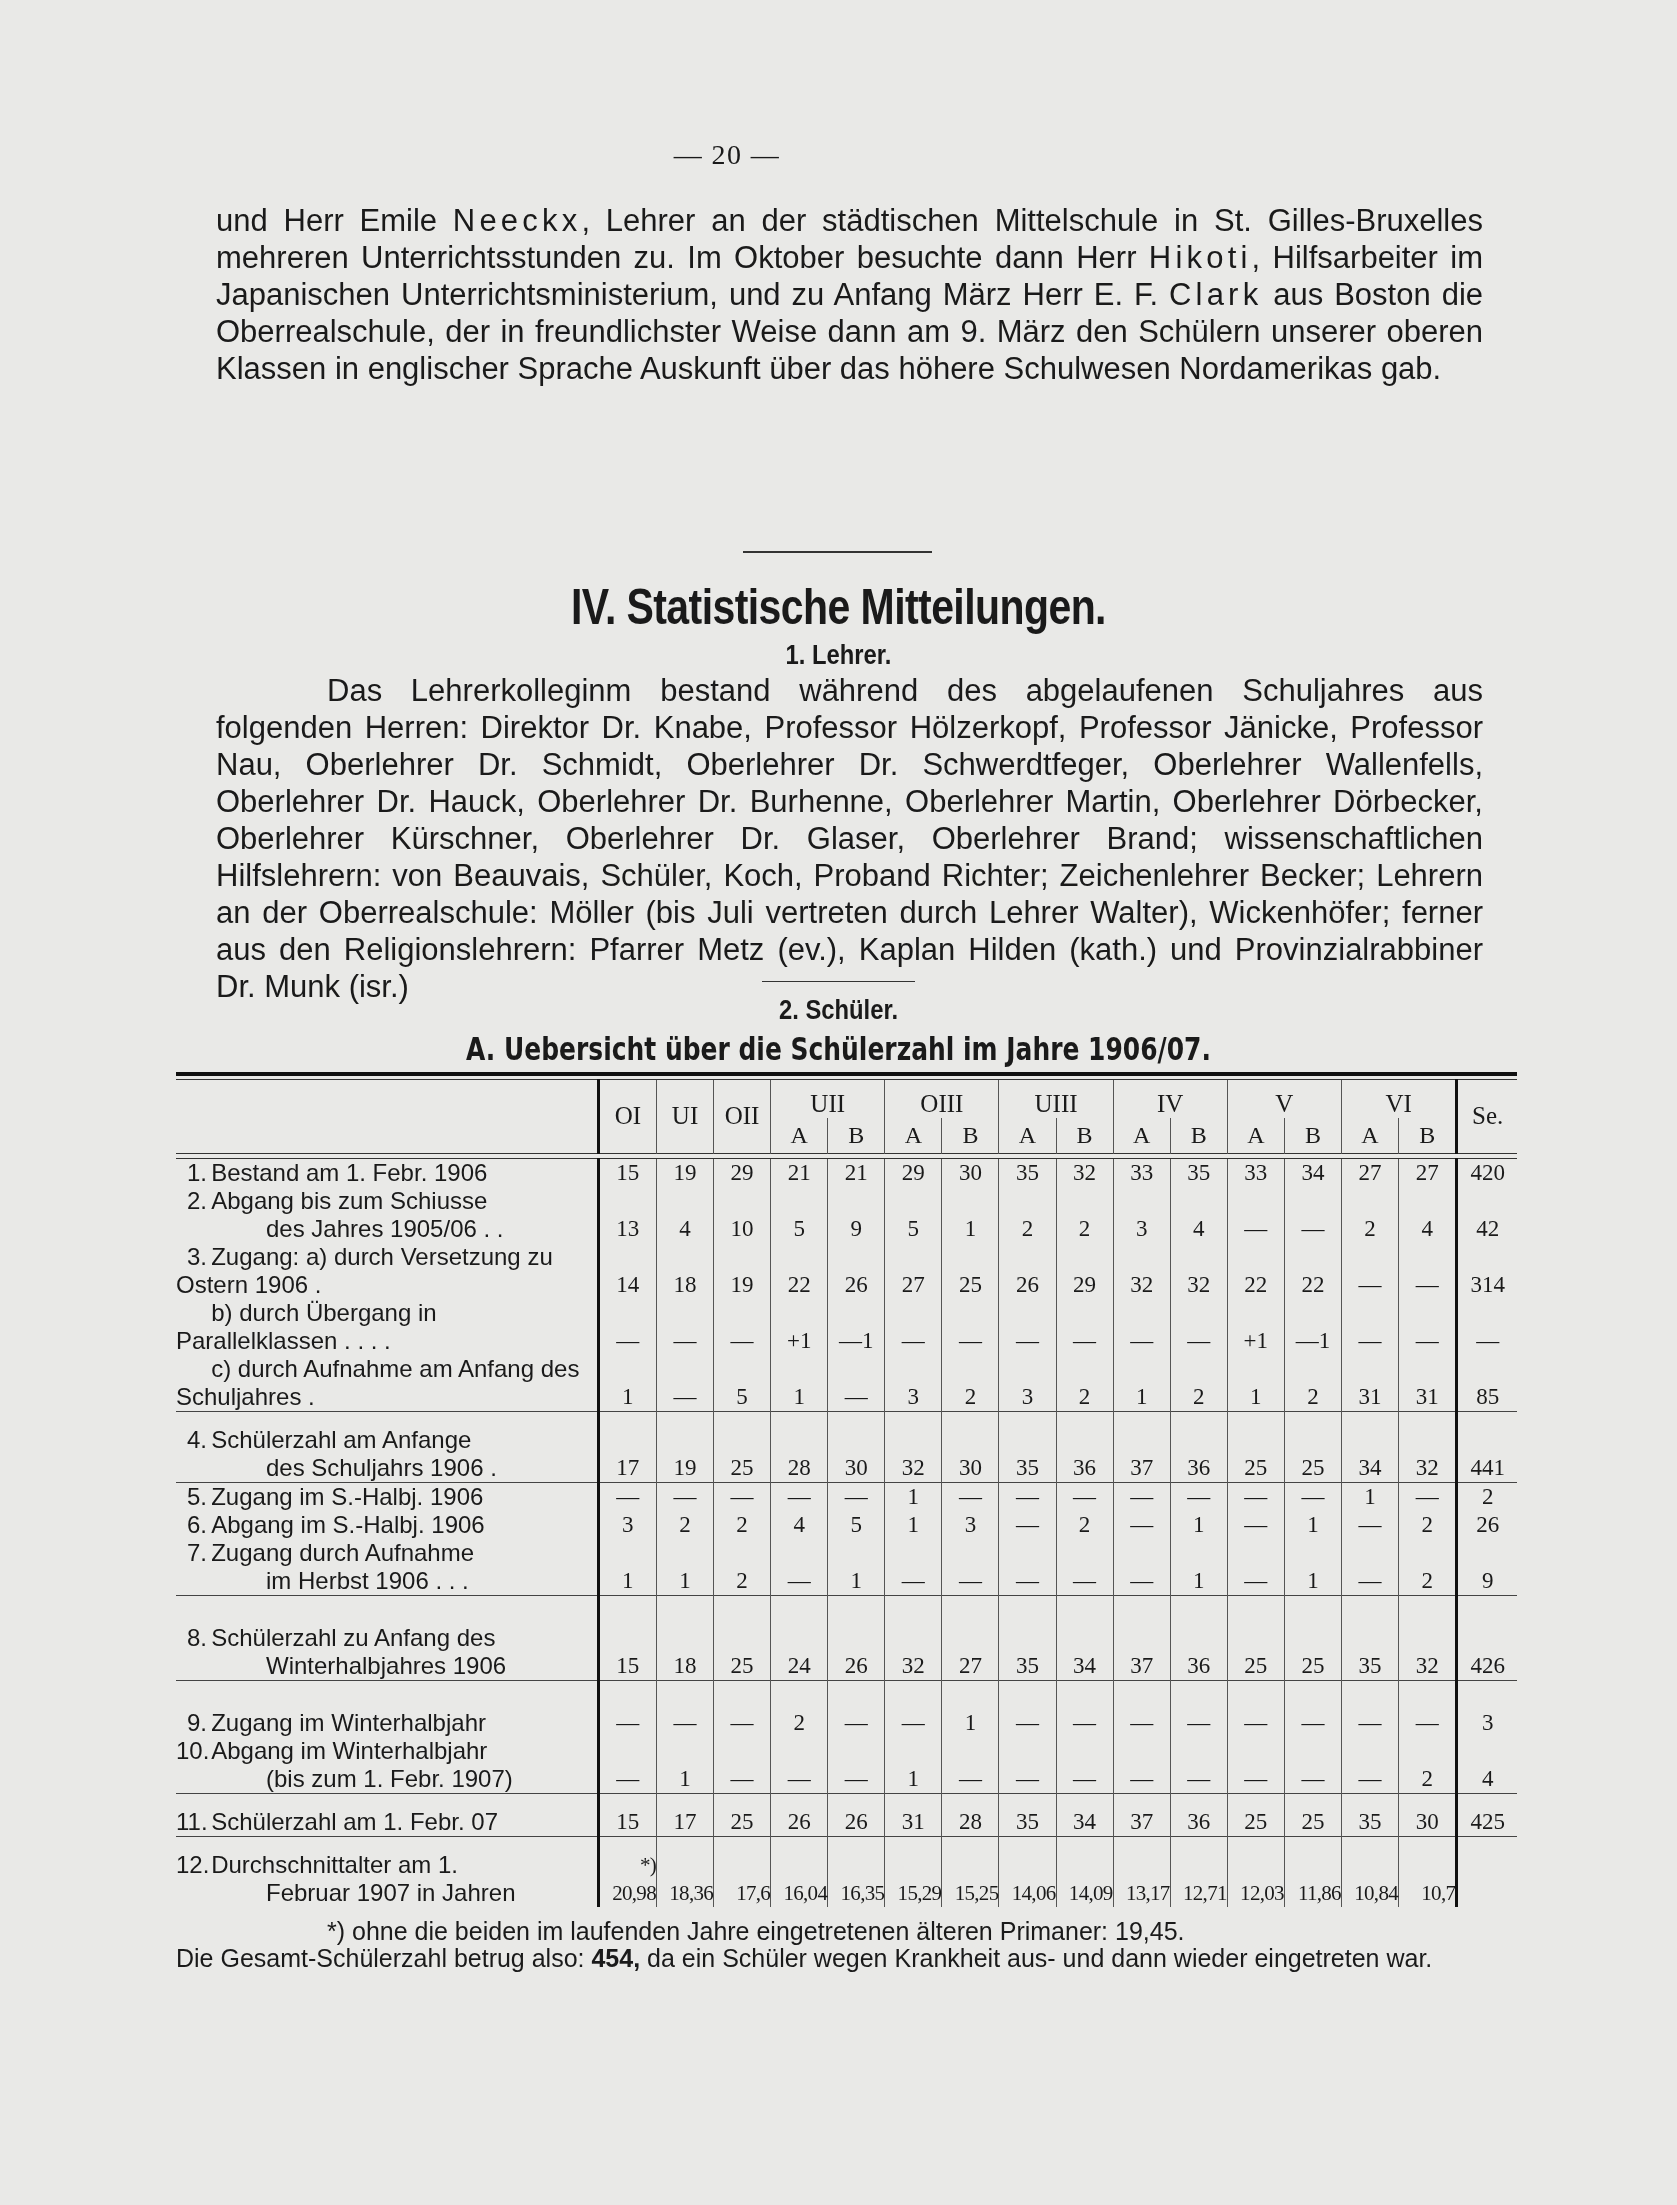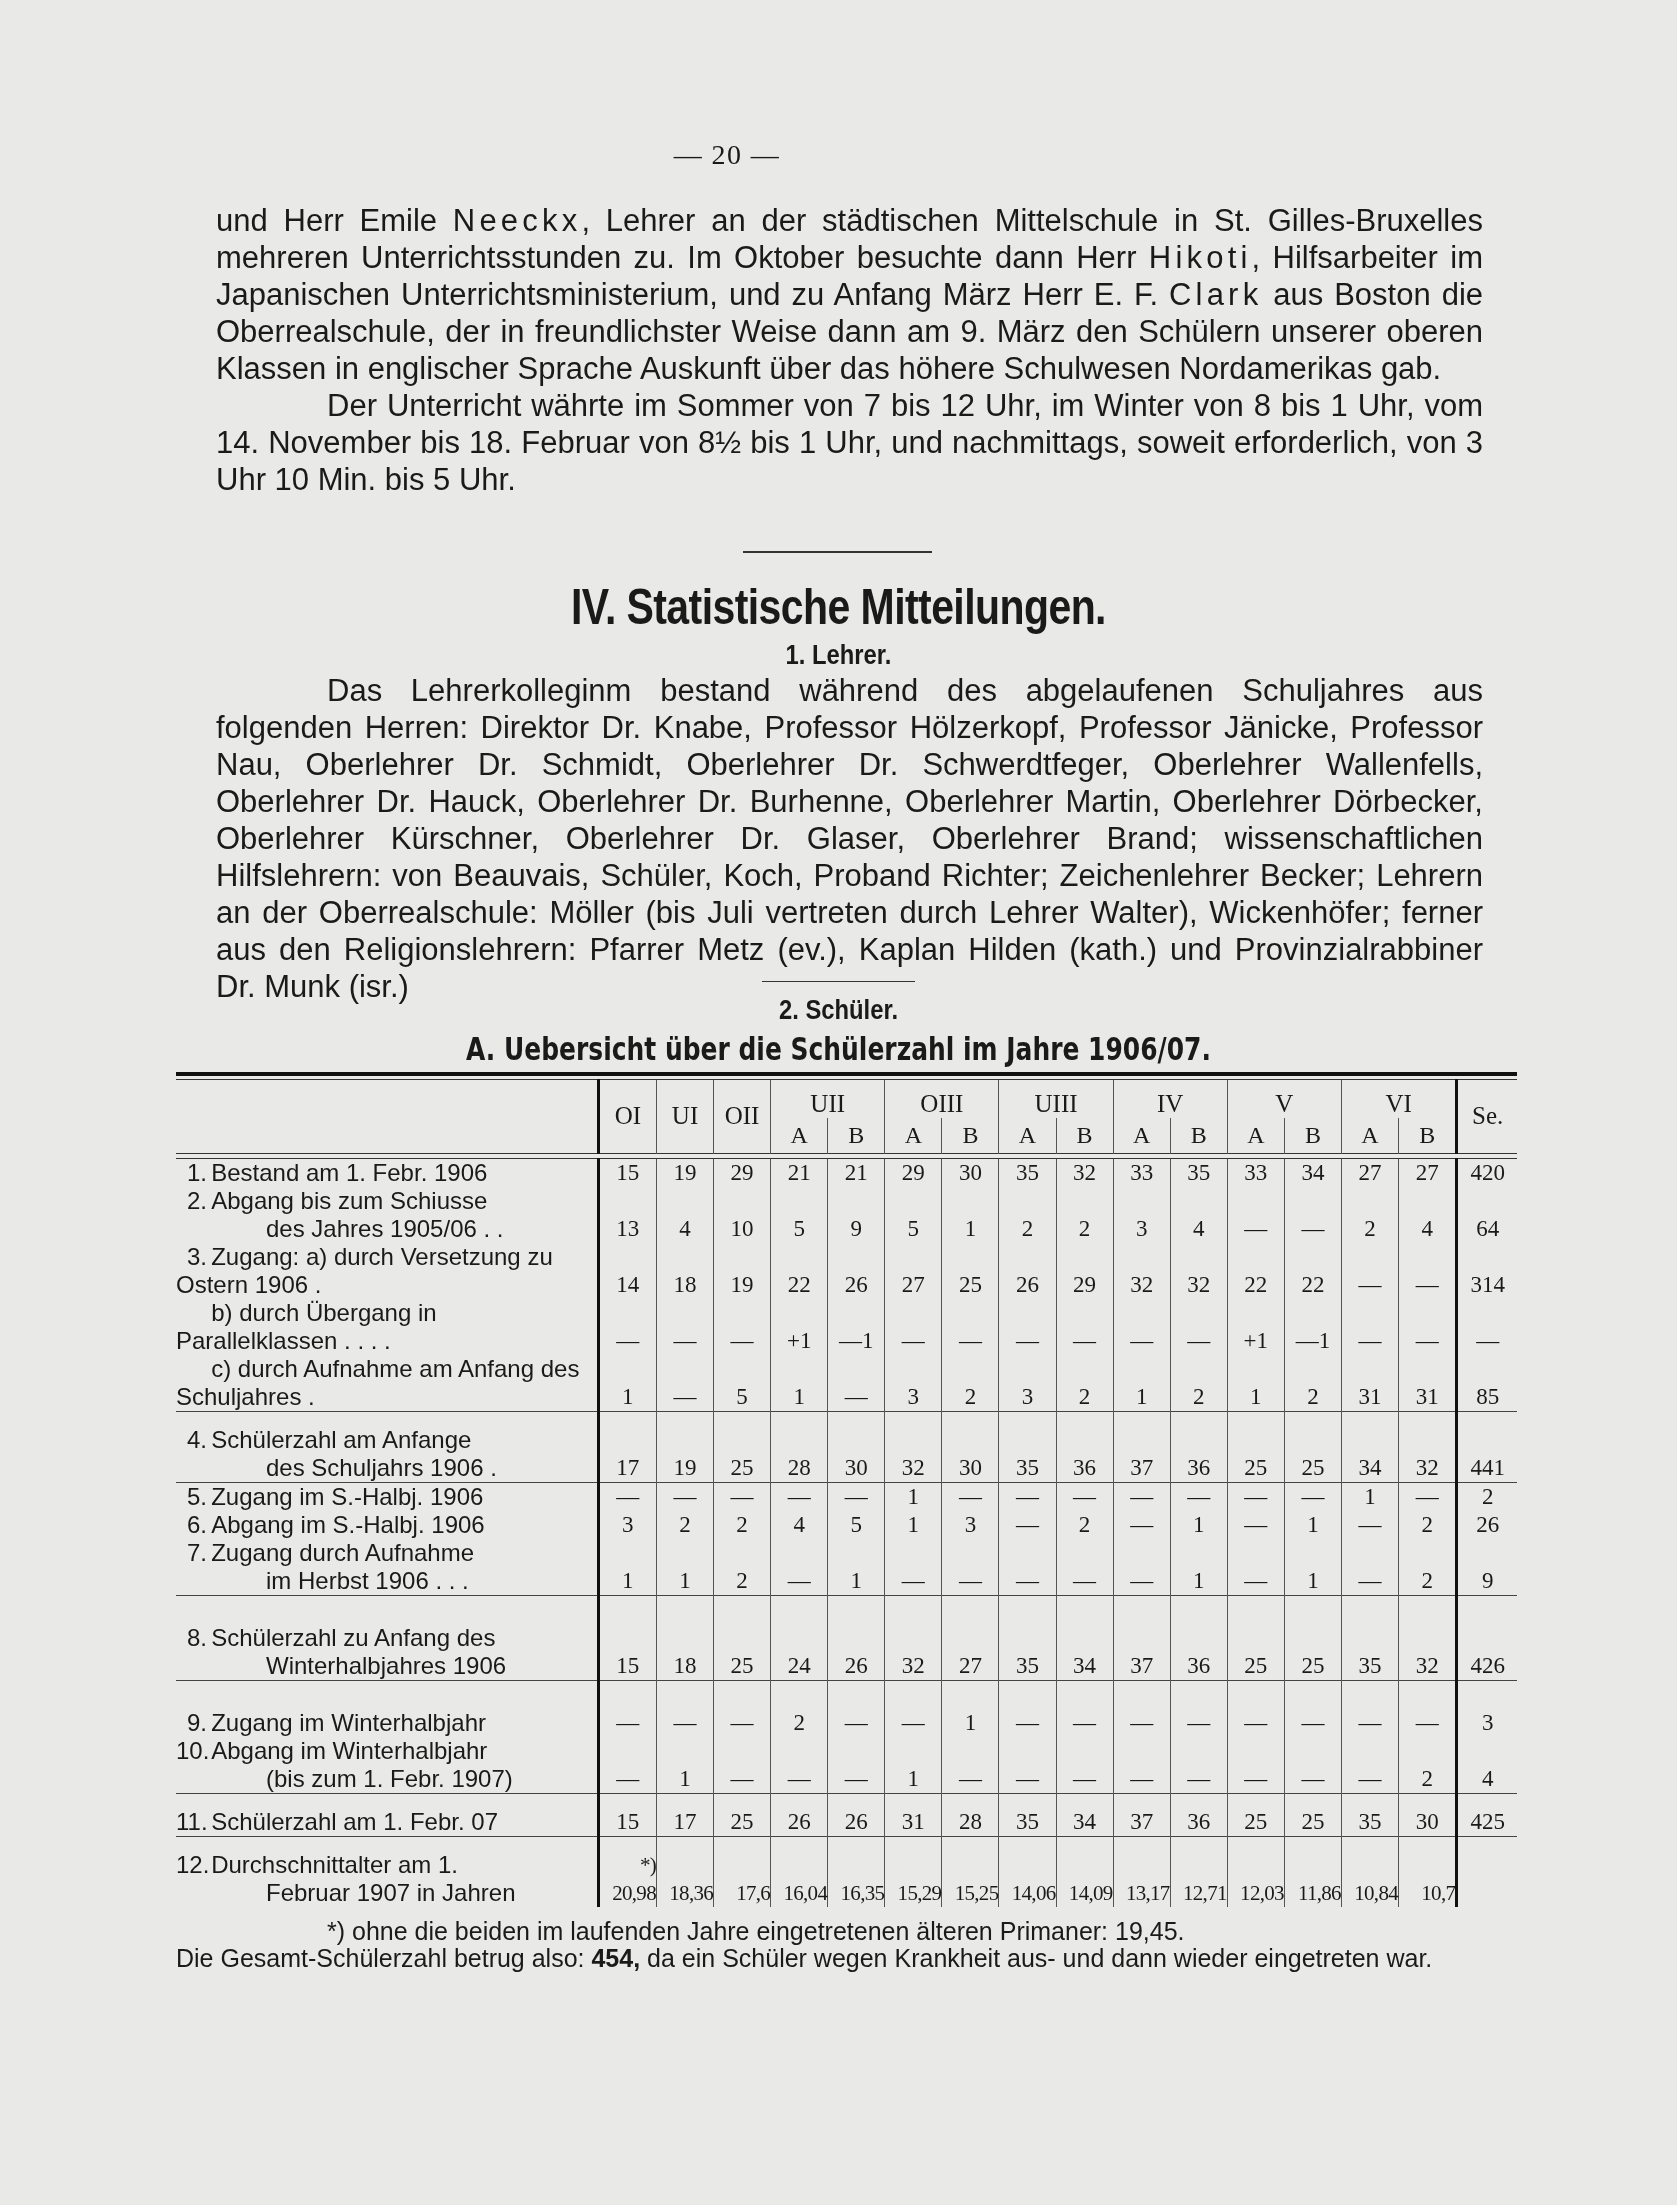--- a/index.html
+++ b/index.html
@@ -82,21 +82,20 @@
   }
   .foot-total b { font-weight: bold; }
 </style>
 </head>
 <body>
 
 <div class="page-num">— 20 —</div>
 
 <div class="prose" style="top:202px;">
   <p id="p1"><span>und Herr Emile </span><span class="spaced">Neeckx</span><span>, Lehrer an der städtischen Mittelschule in St. Gilles-Bruxelles mehreren Unterrichtsstunden zu. Im Oktober besuchte dann Herr </span><span class="spaced">Hikoti</span><span>, Hilfsarbeiter im Japanischen Unterrichtsministerium, und zu Anfang März Herr E. F. </span><span class="spaced">Clark</span><span> aus Boston die Oberrealschule, der in freundlichster Weise dann am 9. März den Schülern unserer oberen Klassen in englischer Sprache Auskunft über das höhere Schulwesen Nordamerikas gab.</span></p>
-  <p class="indent">Der Unterricht währte im Sommer von 7 bis 12 Uhr, im Winter von 8 bis 1 Uhr, vom 14. November bis 18. Februar von 8½ bis 1 Uhr, und nachmittags, soweit erforderlich, von 3 Uhr 10 Min. bis 5 Uhr.</p>
 </div>
 
 <div class="rule-short" style="top:551px;left:743px;width:189px;"></div>
 
 <div class="h-section">IV. Statistische Mitteilungen.</div>
 
 <div class="h-sub" style="top:639px;">1. Lehrer.</div>
 
 <div class="prose" style="top:672px;">
   <p class="indent">Das Lehrerkolleginm bestand während des abgelaufenen Schuljahres aus folgenden Herren: Direktor Dr. Knabe, Professor Hölzerkopf, Professor Jänicke, Professor Nau, Oberlehrer Dr. Schmidt, Oberlehrer Dr. Schwerdtfeger, Oberlehrer Wallenfells, Oberlehrer Dr. Hauck, Oberlehrer Dr. Burhenne, Oberlehrer Martin, Oberlehrer Dörbecker, Oberlehrer Kürschner, Oberlehrer Dr. Glaser, Oberlehrer Brand; wissenschaftlichen Hilfslehrern: von Beauvais, Schüler, Koch, Proband Richter; Zeichenlehrer Becker; Lehrern an der Oberrealschule: Möller (bis Juli vertreten durch Lehrer Walter), Wickenhöfer; ferner aus den Religionslehrern: Pfarrer Metz (ev.), Kaplan Hilden (kath.) und Provinzialrabbiner Dr. Munk (isr.)</p>
@@ -176,21 +175,21 @@
         <td class="val">5</td>
         <td class="val">1</td>
         <td class="val">2</td>
         <td class="val">2</td>
         <td class="val">3</td>
         <td class="val">4</td>
         <td class="val">—</td>
         <td class="val">—</td>
         <td class="val">2</td>
         <td class="val">4</td>
-        <td class="val-se">64</td>
+        <td class="val-se">42</td>
       </tr>
       <tr>
         <td class="label-cell" style="height: 56px; margin-top: 44px;"><span class="num">3.</span><span>Zugang: a) durch Versetzung zu Ostern 1906 .</span></td>
         <td class="val">14</td>
         <td class="val">18</td>
         <td class="val">19</td>
         <td class="val">22</td>
         <td class="val">26</td>
         <td class="val">27</td>
         <td class="val">25</td>

